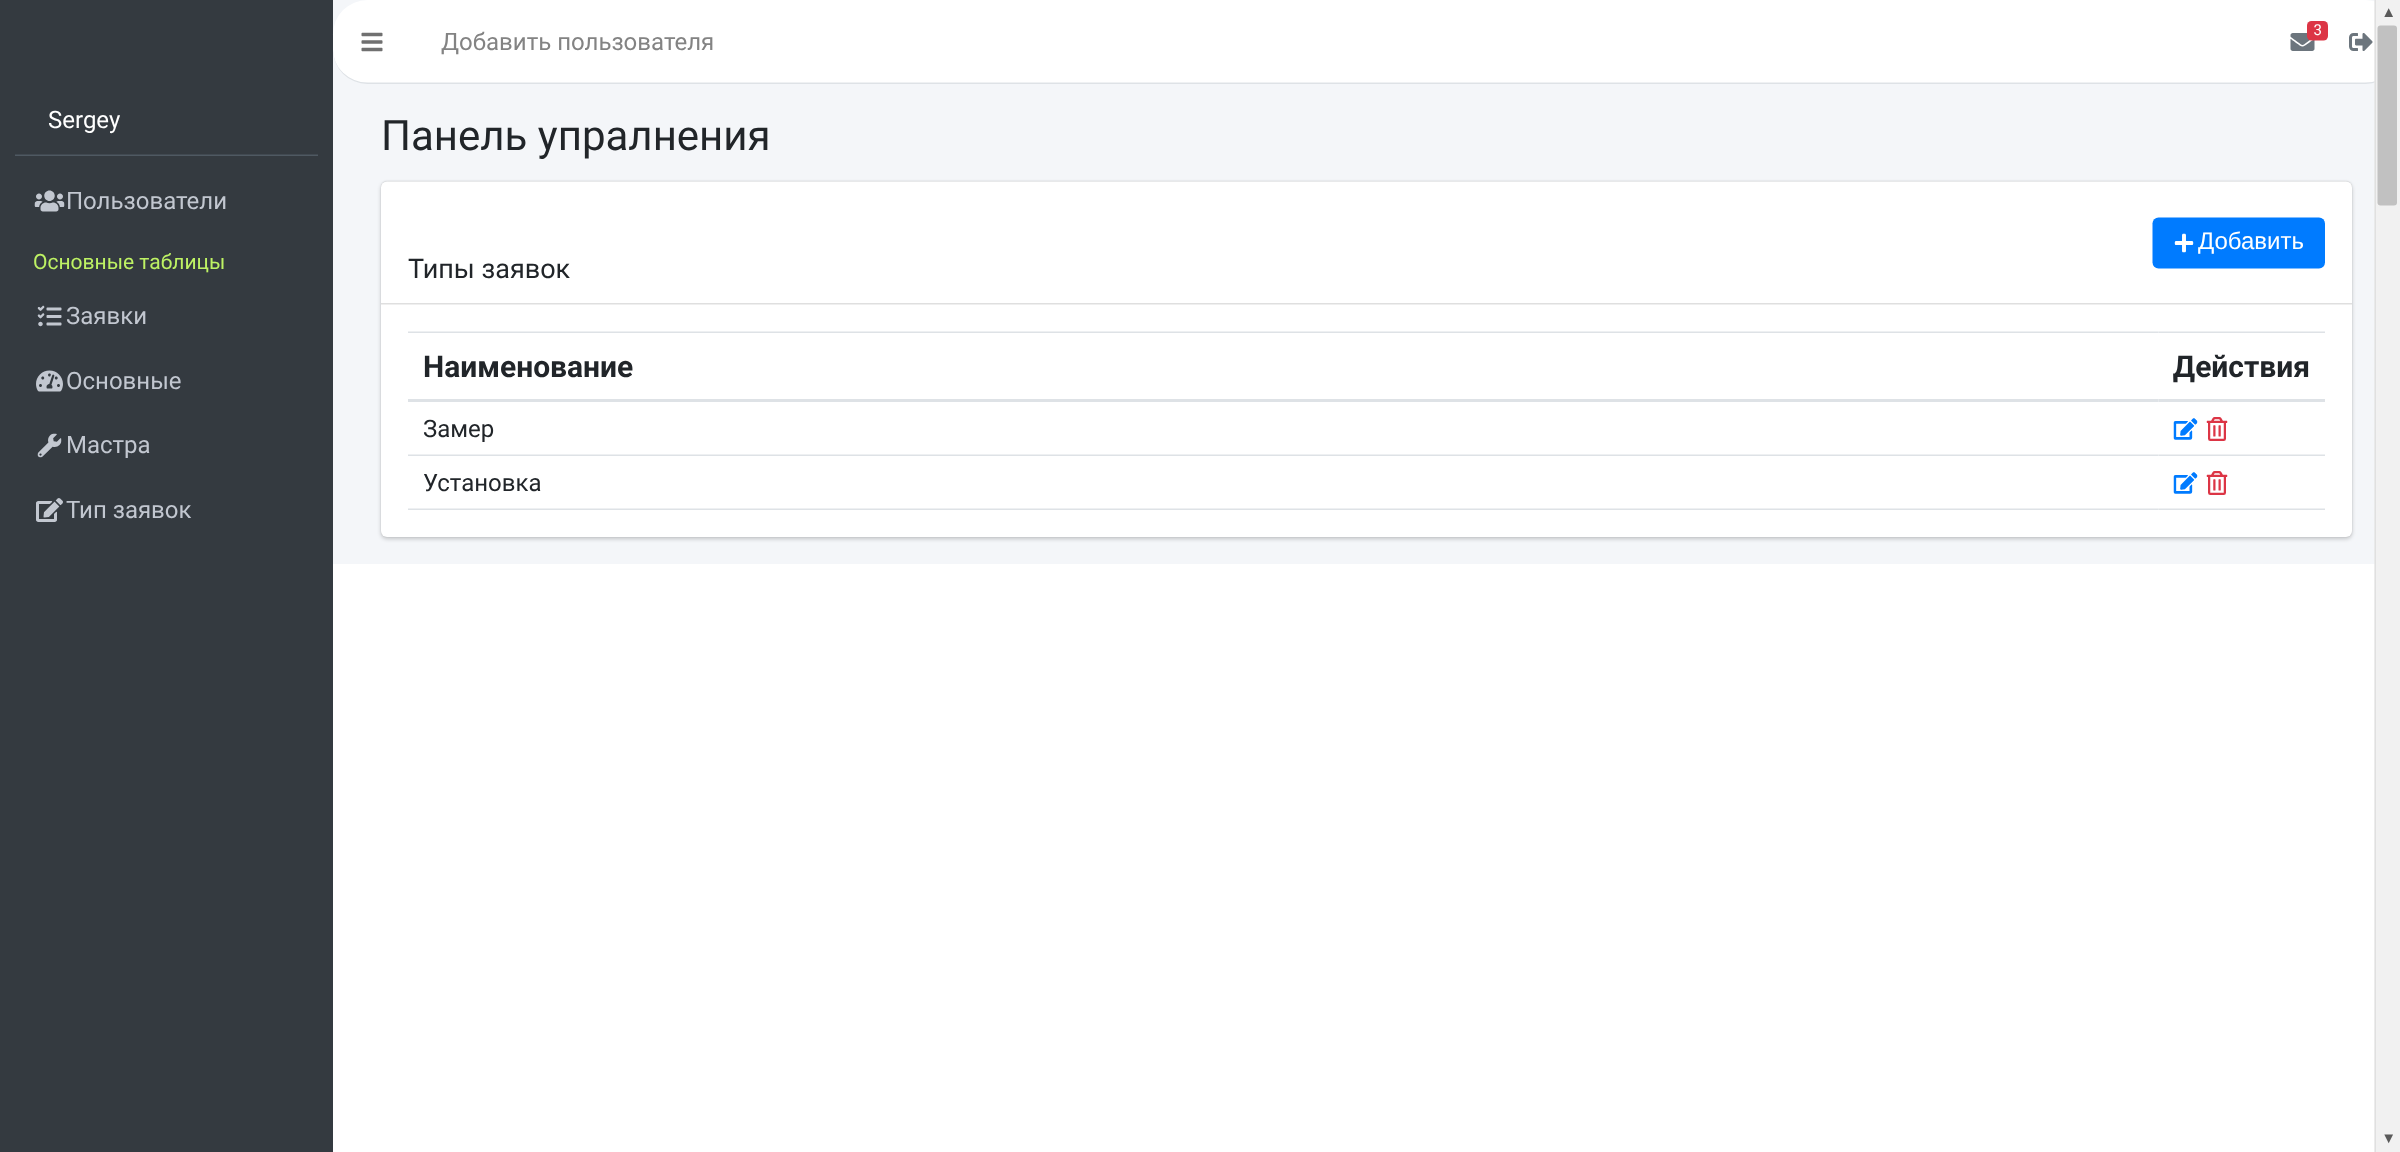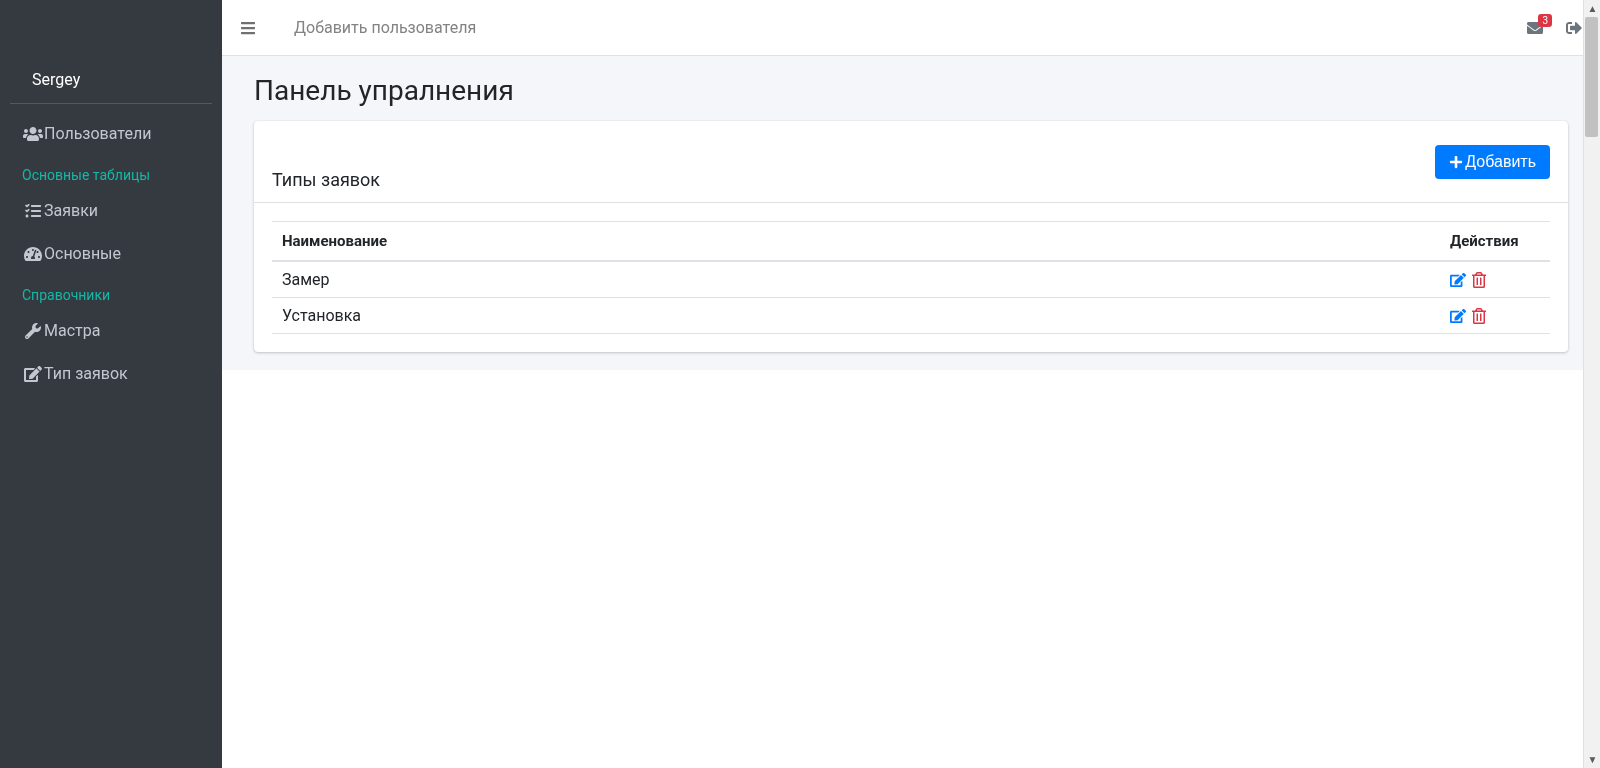--- a/index.html
+++ b/index.html
@@ -17,21 +17,21 @@
     .sidebar-user {
       padding: 14px 14px 14px 22px;
       border-bottom: 1px solid #4f5962;
       color: #fff;
       font-weight: 400;
       font-size: 16px;
       margin: 0 10px;
     }
     .nav { padding-top: 8px; }
     .nav-section-title {
-      color: #14b8a6;
+      color: #bef264;
       font-size: 14px;
       padding: 12px 22px 6px 22px;
     }
     .nav-item {
       display: flex;
       align-items: center;
       padding: 12px 16px 12px 22px;
       color: #c2c7d0;
       cursor: pointer;
       font-size: 16px;
@@ -44,20 +44,21 @@
     }
     .main { flex: 1; display: flex; flex-direction: column; background: #f4f6f9; min-width: 0; }
     .topbar {
       height: 56px;
       background: #fff;
       border-bottom: 1px solid #dee2e6;
       display: flex;
       align-items: center;
       padding: 0 18px;
       gap: 20px;
+      border-radius: 23px;
     }
     .hamburger { cursor: pointer; color: #707070; width: 18px; }
     .topbar-link { color: #838383; font-size: 16px; margin-left: 16px; cursor: pointer; }
     .topbar-right { margin-left: auto; display: flex; align-items: center; gap: 22px; color: #6c757d; }
     .mail-wrap { position: relative; cursor: pointer; }
     .badge {
       position: absolute;
       top: -6px;
       right: -8px;
       background: #dc3545;
@@ -96,21 +97,21 @@
     }
     .card-body { padding: 18px; }
     table { width: 100%; border-collapse: collapse; }
     thead th {
       text-align: left;
       font-weight: 700;
       color: #212529;
       border-top: 1px solid #dee2e6;
       border-bottom: 2px solid #dee2e6;
       padding: 10px 10px;
-      font-size: 15px;
+      font-size: 20px;
     }
     thead th:last-child { width: 110px; }
     tbody td {
       padding: 8px 10px;
       border-bottom: 1px solid #dee2e6;
       color: #212529;
       font-size: 16px;
     }
     .action-icons { display: flex; gap: 6px; }
     .icon-edit { color: #007bff; cursor: pointer; }
@@ -176,21 +177,20 @@
 
       <a class="nav-item">
         <span class="nav-icon">
           <svg width="18" height="16" viewBox="0 0 576 512" fill="currentColor">
               <path d="M288 32C128.9 32 0 160.9 0 320c0 52.8 14.3 102.3 39.1 144.8 5.6 9.6 16.3 15.2 27.4 15.2h443c11.1 0 21.8-5.6 27.4-15.2C561.7 422.3 576 372.8 576 320c0-159.1-128.9-288-288-288zm0 64c14.7 0 26.6 10.1 30.3 23.7-1.1 2.3-2.6 4.2-3.5 6.7l-9.2 27.7c-5.1 3.5-11 6-17.6 6-17.7 0-32-14.3-32-32S270.3 96 288 96zM96 384c-17.7 0-32-14.3-32-32s14.3-32 32-32 32 14.3 32 32-14.3 32-32 32zm48-160c-17.7 0-32-14.3-32-32s14.3-32 32-32 32 14.3 32 32-14.3 32-32 32zm246.8-72.4l-61.3 184C343.1 347.3 352 364.5 352 384c0 11.7-3.4 22.6-8.9 32H232.9c-5.5-9.5-8.9-20.3-8.9-32 0-33.9 26.5-61.4 59.9-63.6l61.3-184c4.2-12.6 17.7-19.5 30.4-15.2 12.6 4.2 19.4 17.8 15.2 30.4zm41.2 72.4c-17.7 0-32-14.3-32-32s14.3-32 32-32 32 14.3 32 32-14.3 32-32 32zm48 160c-17.7 0-32-14.3-32-32s14.3-32 32-32 32 14.3 32 32-14.3 32-32 32z"></path>
             </svg>
         </span>
         <span>Основные</span>
       </a>
 
-      <div class="nav-section-title">Справочники</div>
 
       <a class="nav-item">
         <span class="nav-icon">
           <svg width="16" height="16" viewBox="0 0 512 512" fill="currentColor">
               <path d="M507.7 109.1c-2.2-9.2-13.4-12.1-20.1-5.4l-74.4 74.4-67.9-11.3-11.3-67.9 74.4-74.4c6.7-6.7 3.7-18-5.6-20.2-47.4-11.7-99.6.9-136.6 37.9-39.6 39.6-50.5 97.1-34.1 147.2L18.7 402.8c-25 25-25 65.5 0 90.5s65.5 25 90.5 0l213.2-213.3c50.1 16.7 107.5 5.7 147.4-34.2 37.1-37 49.7-89.3 37.9-136.7zM64 472c-13.3 0-24-10.7-24-24 0-13.3 10.7-24 24-24s24 10.7 24 24c0 13.3-10.7 24-24 24z"></path>
             </svg>
         </span>
         <span>Мастра</span>
       </a>
 

